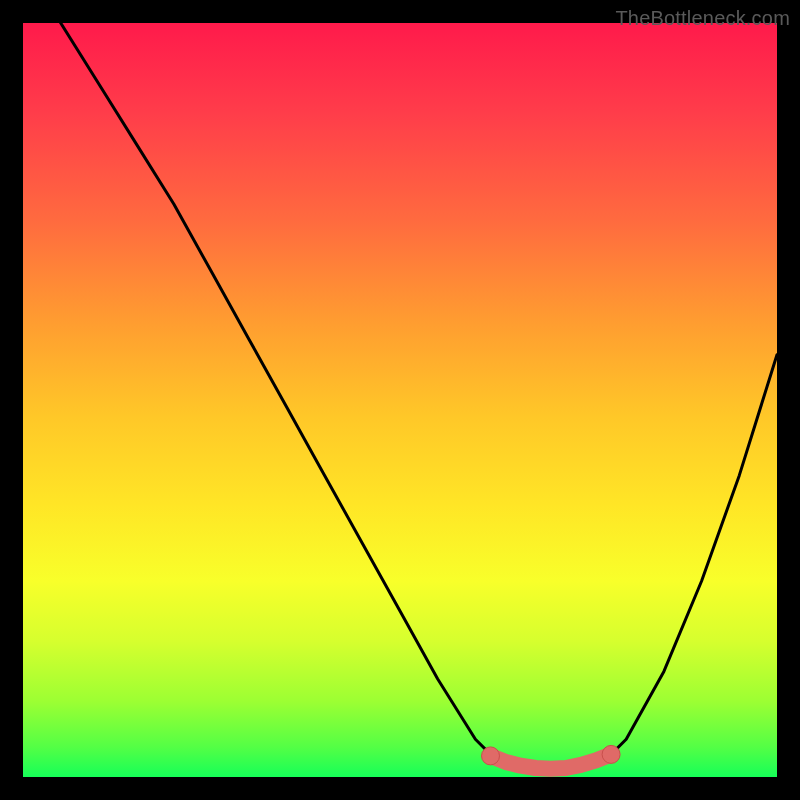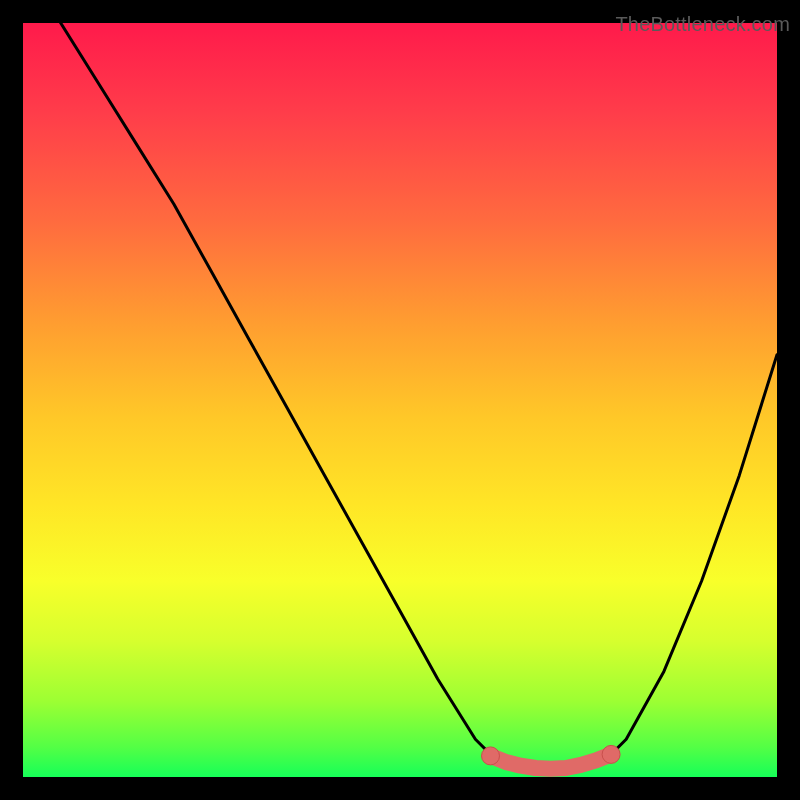--- a/index.html
+++ b/index.html
@@ -38,21 +38,21 @@
   }
   .plot-svg {
     position: absolute;
     left: 0;
     top: 0;
     width: 754px;
     height: 754px;
   }
   .watermark {
     position: absolute;
-    top: 13px;
+    top: 7px;
     right: 10px;
     color: #5a5a5a;
     font-size: 20px;
     font-weight: 500;
     letter-spacing: 0.2px;
     user-select: none;
   }
 </style>
 </head>
 <body>

